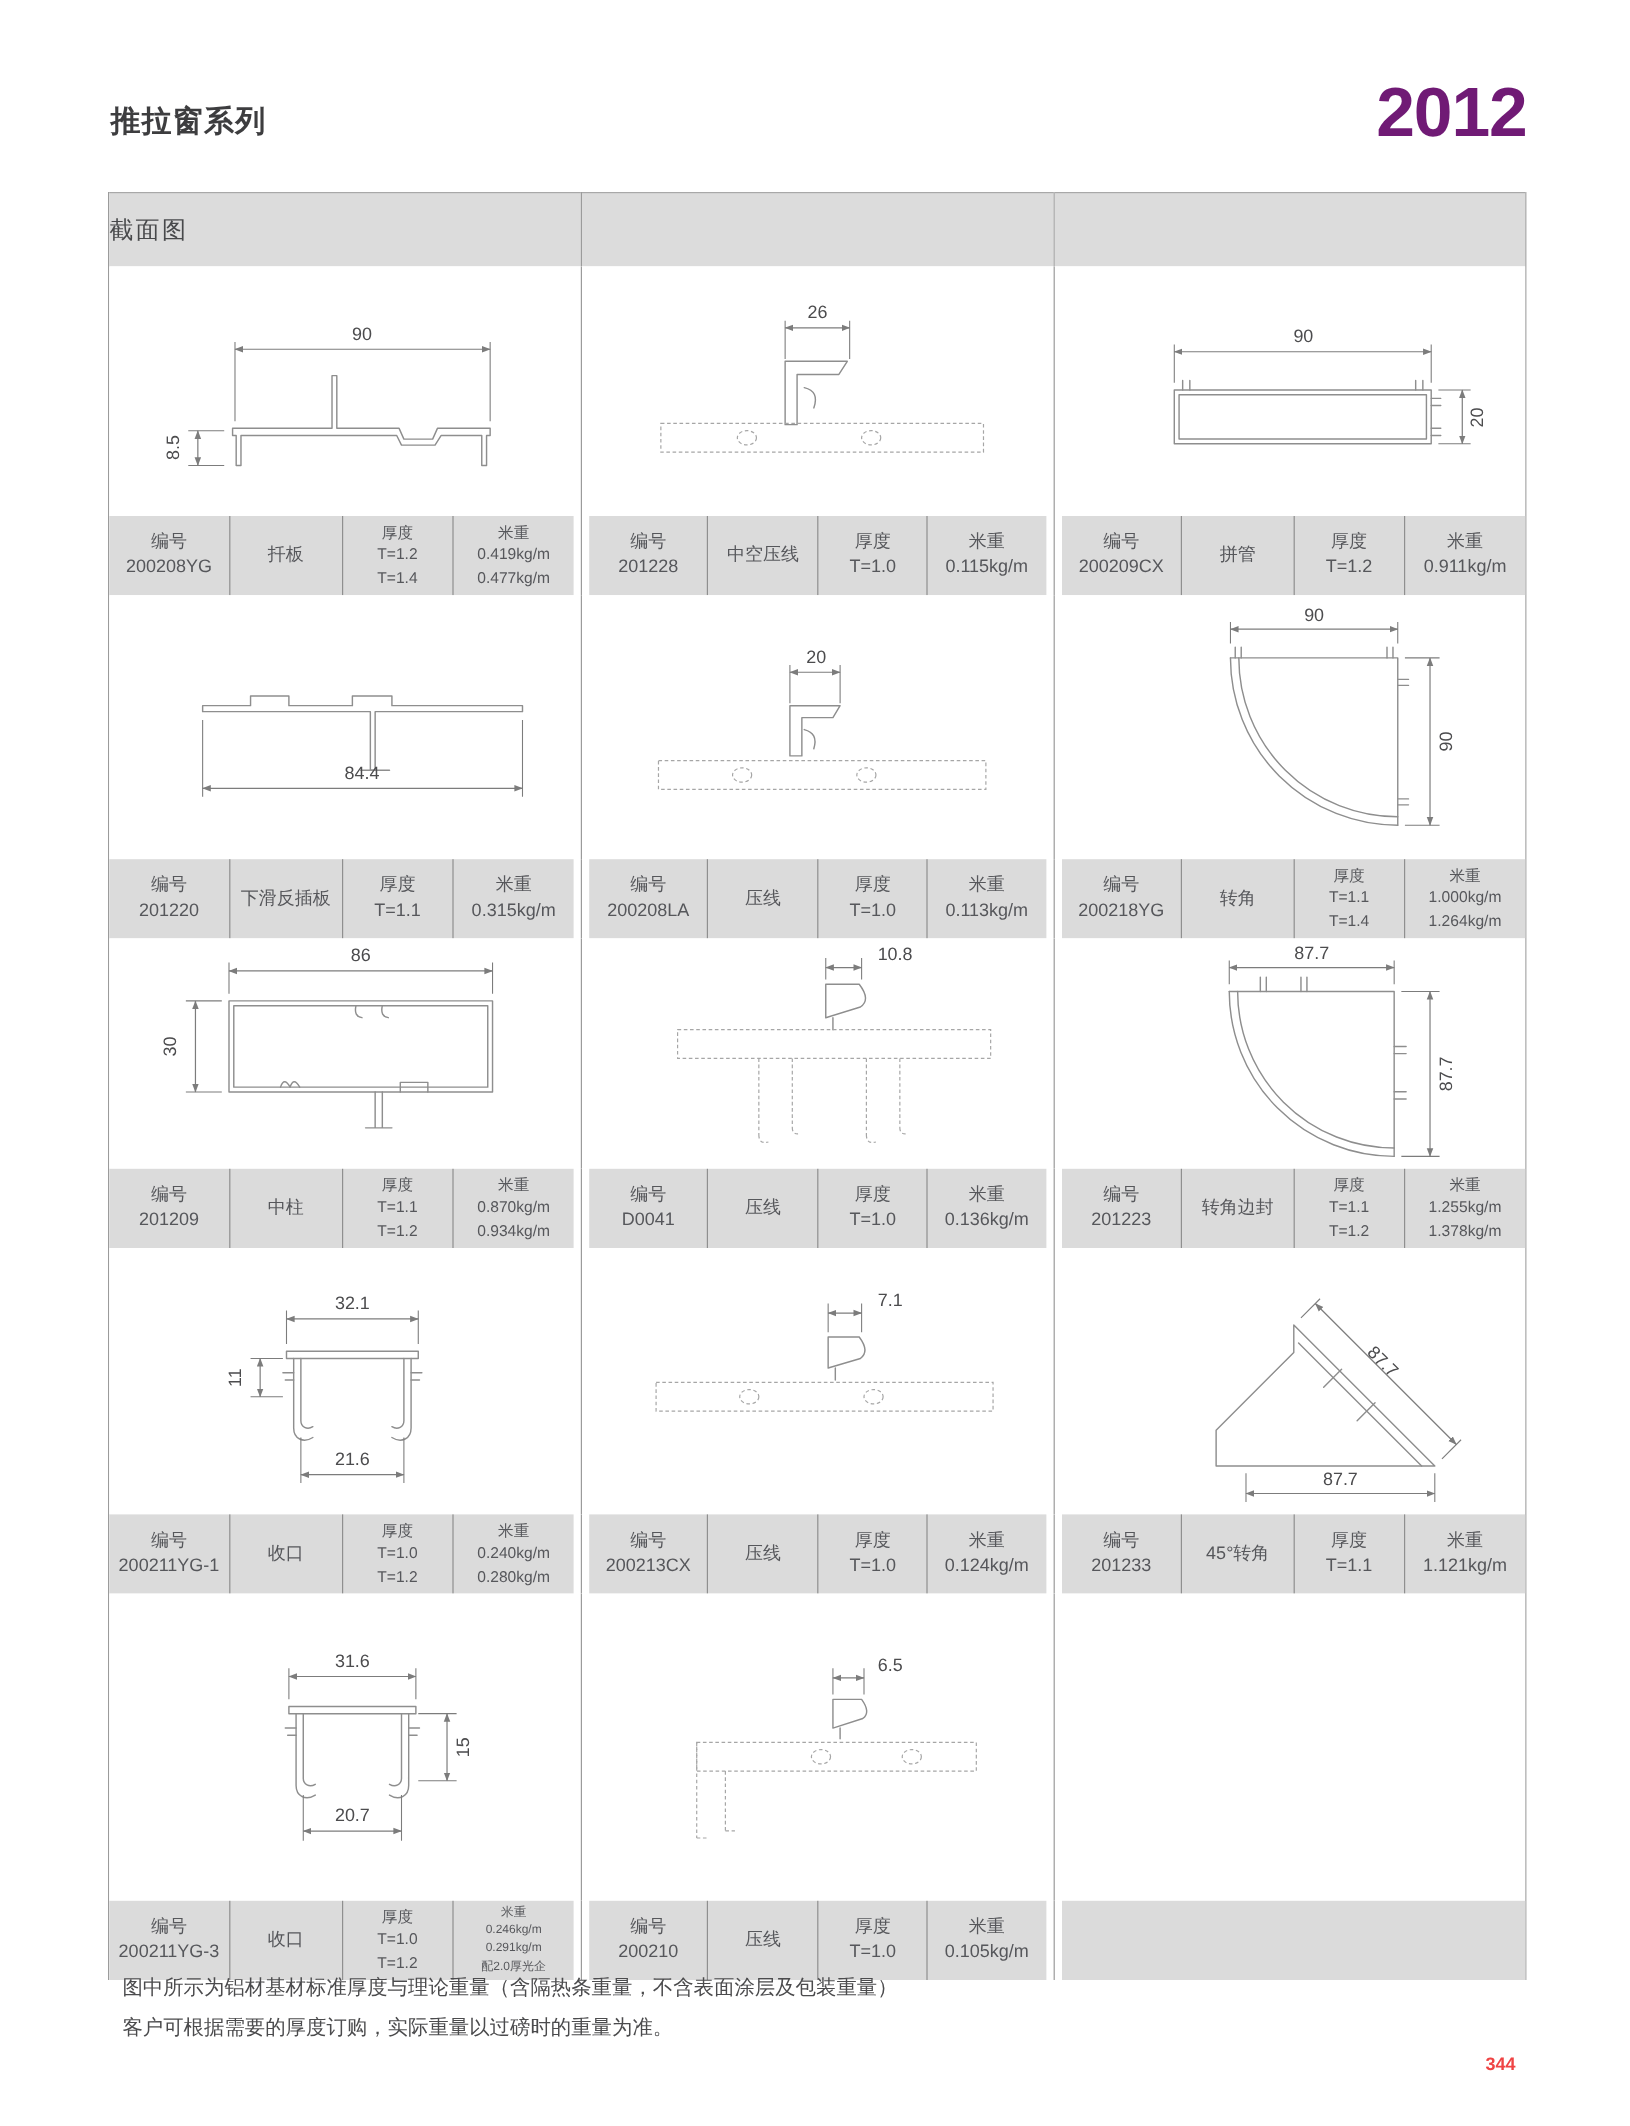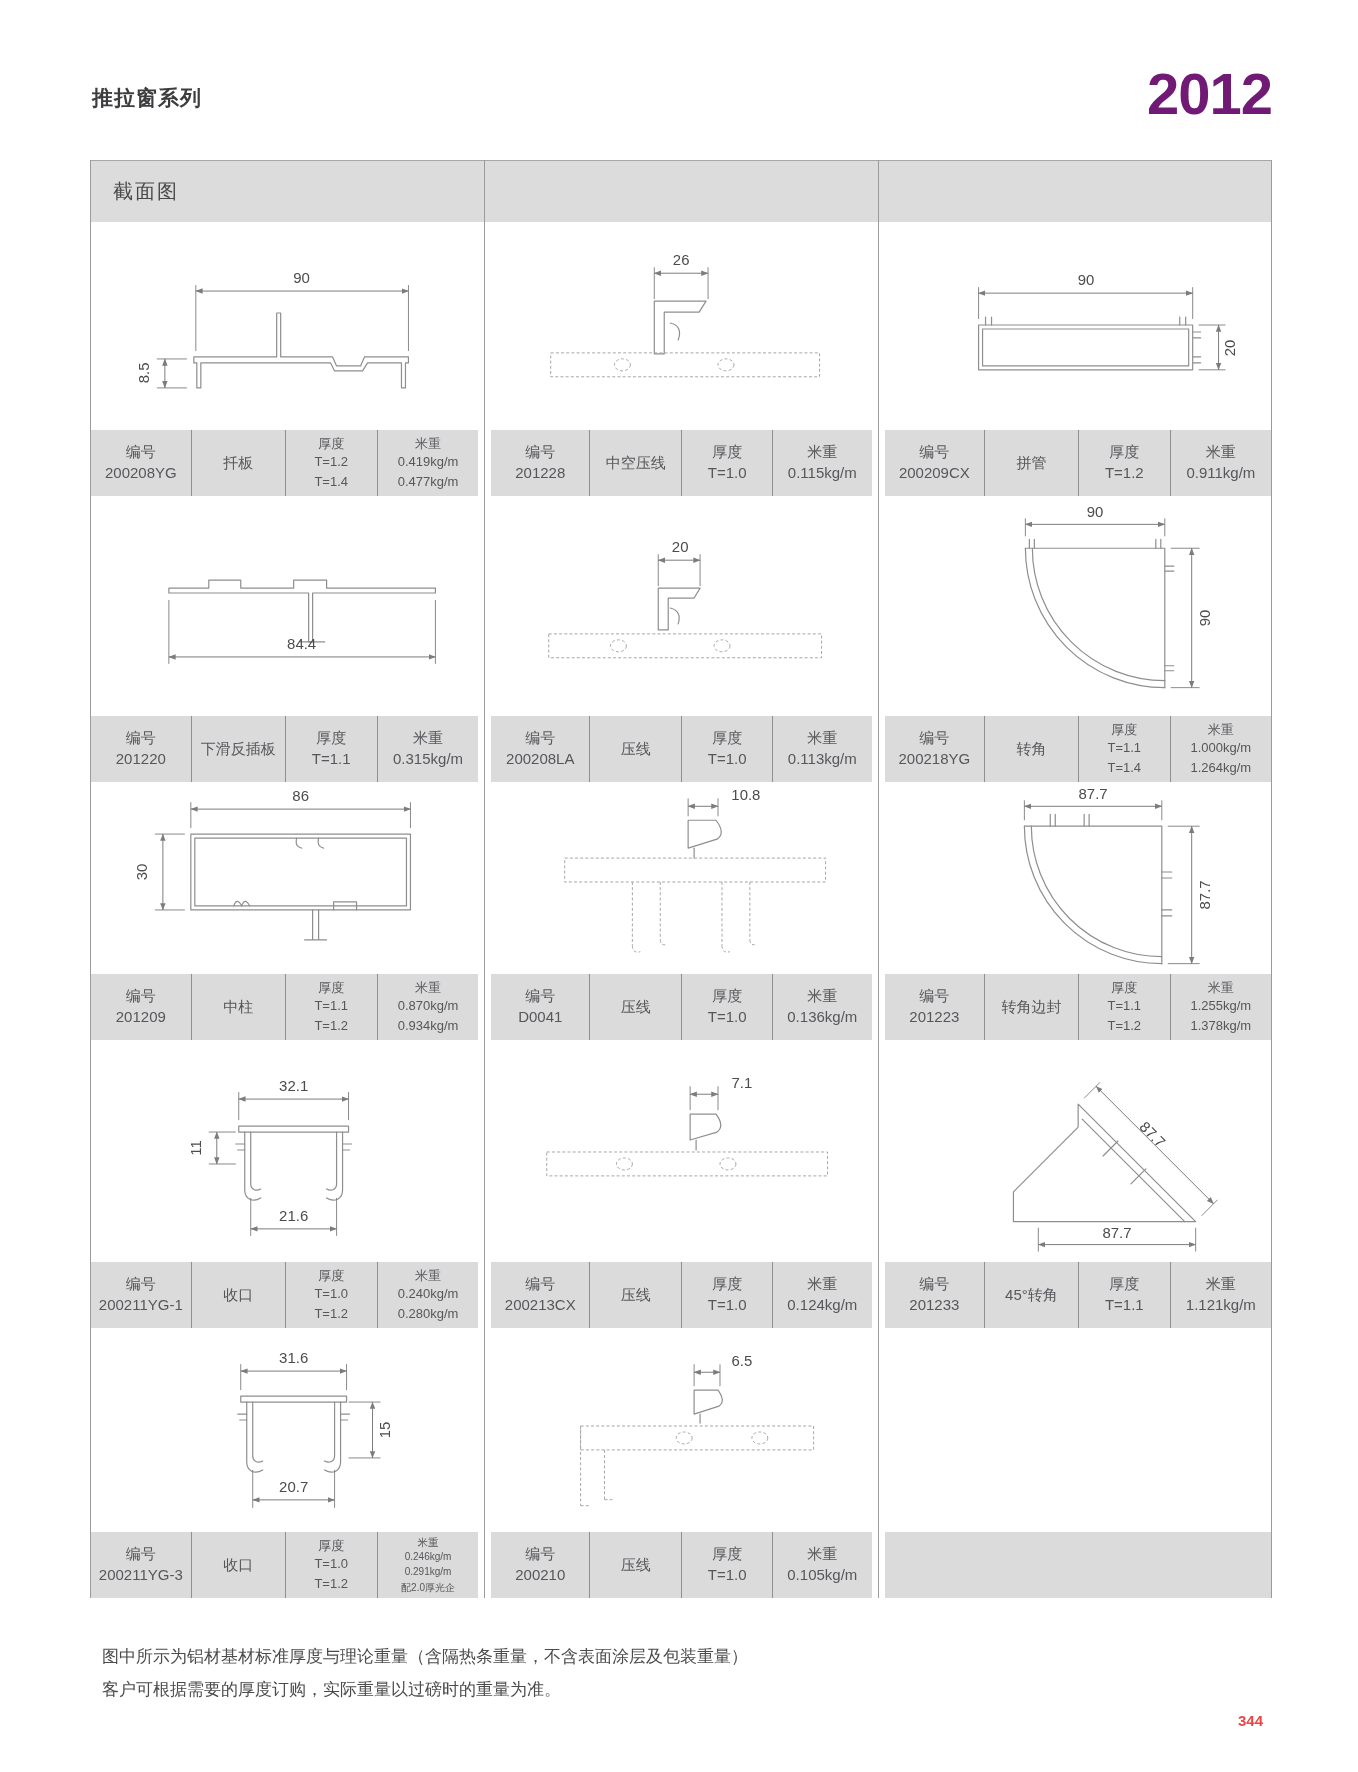--- a/index.html
+++ b/index.html
@@ -1,30 +1,30 @@
 <!DOCTYPE html>
 <html><head>
 <meta charset="utf-8">
 <style>
 * { box-sizing:border-box; margin:0; padding:0; }
 html,body { background:#ffffff; }
 body {
   width:1358px; height:1772px; position:relative; overflow:hidden;
   font-family:"Liberation Sans","DejaVu Sans",sans-serif; color:#4a4a4a;
 }
-.hdr-title { position:absolute; left:92px; top:84px; font-size:21px; font-weight:bold; color:#3d3d3f; letter-spacing:1px; }
+.hdr-title { position:absolute; left:92px; top:84px; font-size:25px; font-weight:bold; color:#3d3d3f; letter-spacing:1px; }
 .hdr-model { position:absolute; right:86px; top:60px; font-size:58px; font-weight:bold; color:#701a75; letter-spacing:-1px; }
 .sheet { position:absolute; left:90px; top:160px; width:1182px; border-left:1px solid #9b9b9b; border-right:1px solid #9b9b9b; }
 .grid { display:grid; grid-template-columns:1fr 1fr 1fr; }
 .gcell { position:relative; background:#fff; }
 .gcell.c2, .gcell.c3 { border-left:1px solid #9b9b9b; }
-.hbar { height:62px; background:#dcdcdc; border-top:1px solid #a8a8a8; display:flex; align-items:center; padding-left:22px; }
+.hbar { height:62px; background:#dcdcdc; border-top:1px solid #a8a8a8; display:flex; align-items:center; }
 .hbar .t { font-size:20px; color:#48494b; letter-spacing:2px; }
 .draw { display:flex; align-items:center; justify-content:center; overflow:hidden; }
-.h-r1{height:208px} .h-r2{height:220px} .h-r3{height:192px} .h-r4{height:222px} .h-r5{height:204px}
+.h-r1{height:208px} .h-r2{height:220px} .h-r3{height:192px} .h-r4{height:222px} .h-r5{height:256px}
 .ibar { height:66px; background:#dbdbdb; display:grid; grid-template-columns:1.06fr 1fr 0.98fr 1.08fr; }
 .gcell.c1i .ibar { margin-right:6px; }
 .gcell.c2i .ibar { margin-left:6px; margin-right:6px; }
 .gcell.c3i .ibar { margin-left:6px; }
 .ibar.empty { display:block; }
 .icell {
   display:flex; flex-direction:column; align-items:center; justify-content:center;
   text-align:center; color:#56575b; font-size:15px; line-height:1.38; border-left:1px solid #8f8f8f; overflow:hidden;
 }
 .icell:first-child { border-left:none; }

